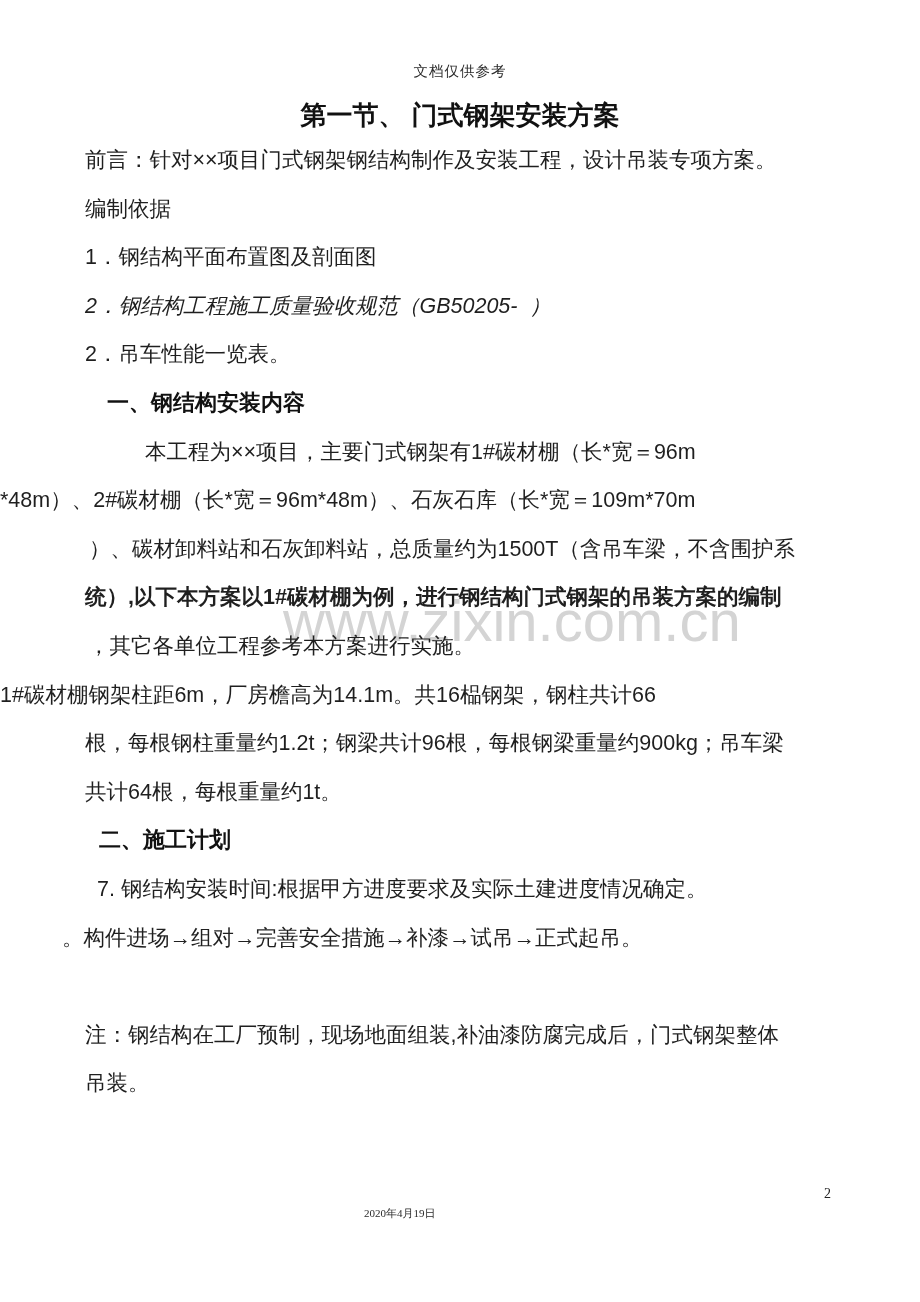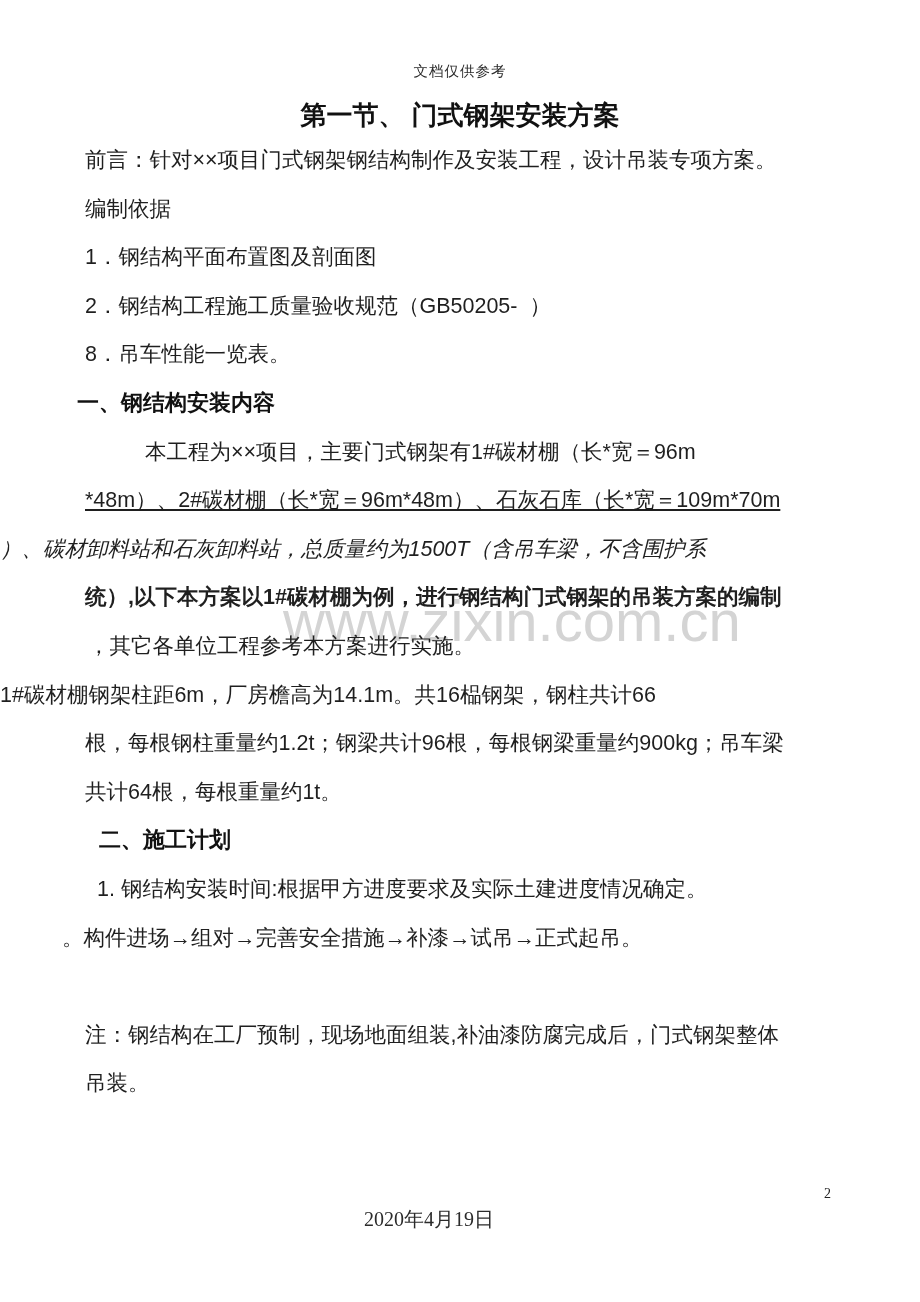--- a/index.html
+++ b/index.html
@@ -70,21 +70,21 @@
   .line.bold {
     font-weight: 700;
     font-size: 22px;
     color: #111111;
   }
   .footer-date {
     position: absolute;
     top: 1206px;
     left: 364px;
     font-family: "Liberation Serif", serif;
-    font-size: 20px;
+    font-size: 11px;
     color: #2b2b2b;
     white-space: pre;
     text-align: center;
   }
   .page-number {
     position: absolute;
     top: 1186px;
     left: 824px;
     font-family: "Liberation Serif", serif;
     font-size: 14px;
@@ -99,33 +99,33 @@
   <div class="header-note">文档仅供参考</div>
 
   <div class="doc-title">第一节、 门式钢架安装方案</div>
 
   <div class="watermark">www.zixin.com.cn</div>
 
   <div class="lines-wrap" id="doc-lines">
       <div class="line" style="padding-left: 85px;">前言：针对××项目门式钢架钢结构制作及安装工程，设计吊装专项方案。</div>
       <div class="line" style="padding-left: 85px;">编制依据</div>
       <div class="line" style="padding-left: 85px;">1．钢结构平面布置图及剖面图</div>
-      <div class="line" style="padding-left: 85px;">2．钢结构工程施工质量验收规范（GB50205-  ）</div>
-      <div class="line" style="padding-left: 85px;">8．吊车性能一览表。</div>
-      <div class="line bold" style="padding-left: 77px;">一、钢结构安装内容</div>
+      <div class="line" style="padding-left: 85px; font-style: italic;">2．钢结构工程施工质量验收规范（GB50205-  ）</div>
+      <div class="line" style="padding-left: 85px;">2．吊车性能一览表。</div>
+      <div class="line bold" style="padding-left: 107px;">一、钢结构安装内容</div>
       <div class="line" style="padding-left: 145px;">本工程为××项目，主要门式钢架有1#碳材棚（长*宽＝96m</div>
-      <div class="line" style="padding-left: 85px; text-decoration: underline;">*48m）、2#碳材棚（长*宽＝96m*48m）、石灰石库（长*宽＝109m*70m</div>
-      <div class="line" style=" font-style: italic;">）、碳材卸料站和石灰卸料站，总质量约为1500T（含吊车梁，不含围护系</div>
+      <div class="line" style="">*48m）、2#碳材棚（长*宽＝96m*48m）、石灰石库（长*宽＝109m*70m</div>
+      <div class="line" style="padding-left: 89px;">）、碳材卸料站和石灰卸料站，总质量约为1500T（含吊车梁，不含围护系</div>
       <div class="line" style="padding-left: 85px; font-weight: bold;">统）,以下本方案以1#碳材棚为例，进行钢结构门式钢架的吊装方案的编制</div>
       <div class="line" style="padding-left: 88px;">，其它各单位工程参考本方案进行实施。</div>
       <div class="line" style="">1#碳材棚钢架柱距6m，厂房檐高为14.1m。共16榀钢架，钢柱共计66</div>
       <div class="line" style="padding-left: 85px;">根，每根钢柱重量约1.2t；钢梁共计96根，每根钢梁重量约900kg；吊车梁</div>
       <div class="line" style="padding-left: 85px;">共计64根，每根重量约1t。</div>
       <div class="line bold" style="padding-left: 99px;">二、施工计划</div>
-      <div class="line" style="padding-left: 97px;">1. 钢结构安装时间:根据甲方进度要求及实际土建进度情况确定。</div>
+      <div class="line" style="padding-left: 97px;">7. 钢结构安装时间:根据甲方进度要求及实际土建进度情况确定。</div>
       <div class="line" style="padding-left: 62px;">。构件进场→组对→完善安全措施→补漆→试吊→正式起吊。</div>
       <div class="line" style="padding-left: 85px;"></div>
       <div class="line" style="padding-left: 85px;">注：钢结构在工厂预制，现场地面组装,补油漆防腐完成后，门式钢架整体</div>
       <div class="line" style="padding-left: 85px;">吊装。</div>
     </div>
 
   <div class="footer-date">2020年4月19日</div>
 
   <div class="page-number">2</div>
 

